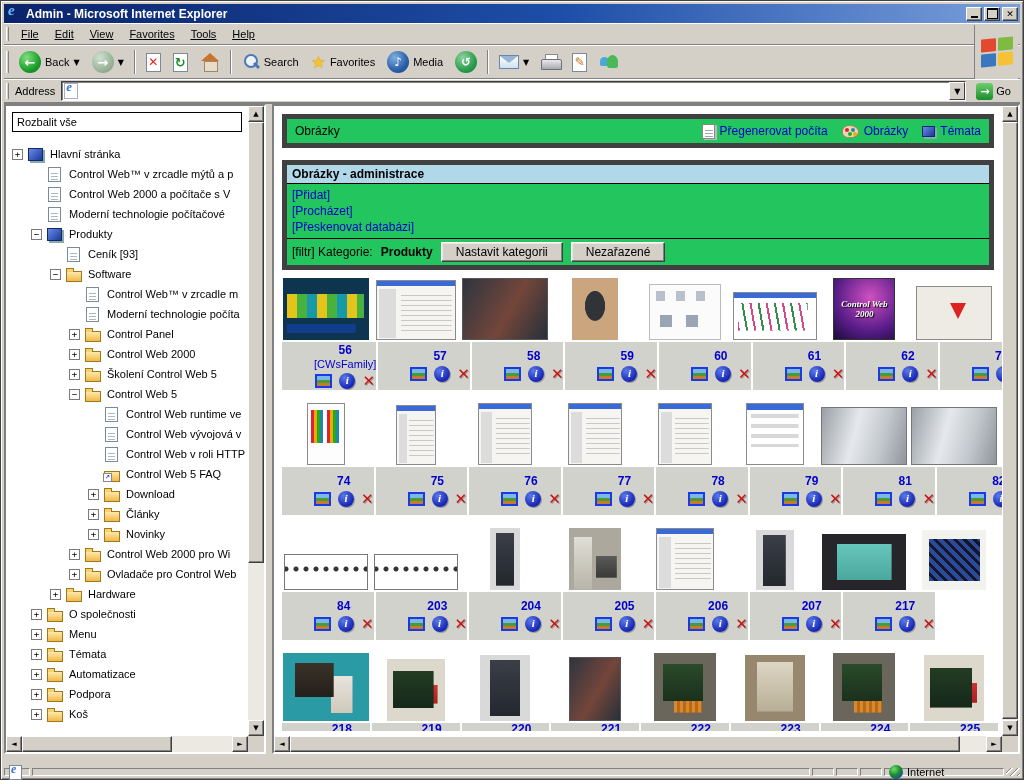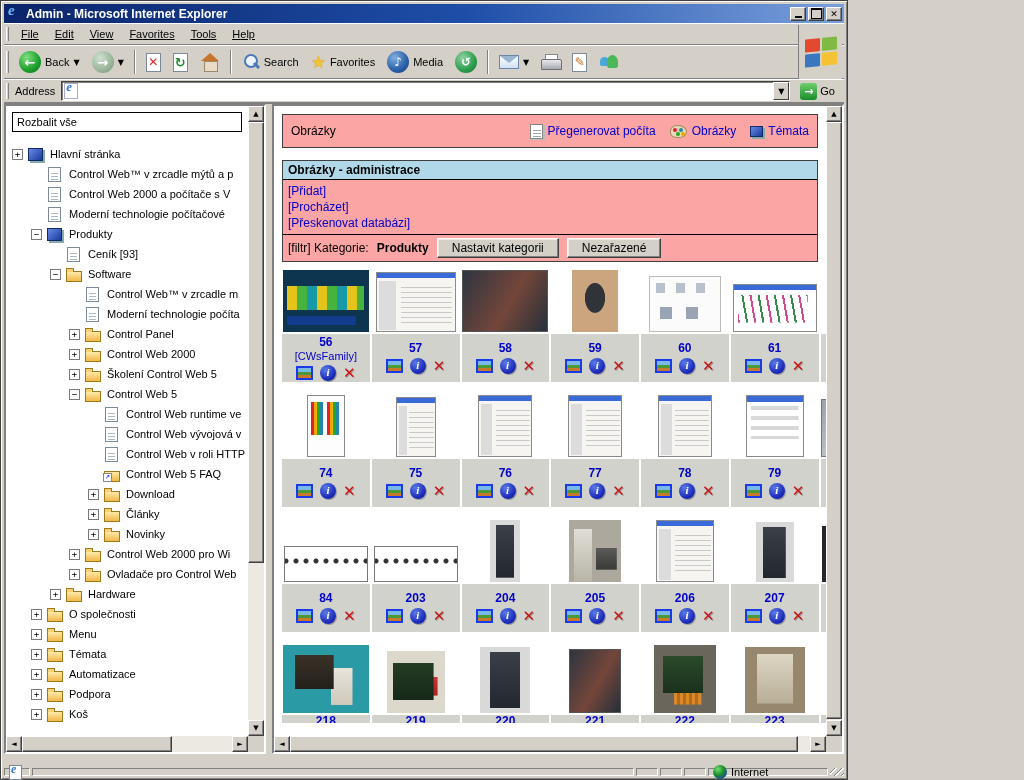--- a/index.html
+++ b/index.html
@@ -1,19 +1,19 @@
 <!DOCTYPE html>
 <html><head>
 <meta charset="utf-8">
 <style>
   * { box-sizing: border-box; margin: 0; padding: 0; }
   body { font-family: "Liberation Sans", sans-serif; font-size: 11px; background: #d4d0c8; }
   u { text-decoration: underline; }
 
-  .window { position: relative; width: 848px; height: 780px; background: #d4d0c8;
+  .window { position: relative; width: 1024px; height: 780px; background: #d4d0c8;
     border: 1px solid #404040; box-shadow: inset 1px 1px 0 #fff, inset -1px -1px 0 #808080;
     padding: 3px; display: flex; flex-direction: column; }
 
   
   .titlebar { height: 19px; background: linear-gradient(to right, #0a246a, #1e4ea8 55%, #7aa0dc);
     display: flex; align-items: center; padding: 0 2px; color: #fff; font-weight: bold; font-size: 12px; }
   .ie-e { width: 16px; height: 15px; margin-right: 4px; position: relative; }
   .ie-e::before { content: "e"; position: absolute; left: 2px; top: -4px; color: #6db7ff; font: bold italic 15px "Liberation Serif", serif;
     text-shadow: 0 0 1px #1a3a8a; }
   .title-text { flex: 1; }
@@ -120,21 +120,21 @@
   .sb-v { width: 16px; top: 0; bottom: 16px; right: 0; }
   .sb-h { height: 16px; left: 0; right: 16px; bottom: 0; }
   .sb-btn { position: absolute; width: 16px; height: 16px; background: #d4d0c8; border: 1px solid;
     border-color: #fff #404040 #404040 #fff; box-shadow: inset -1px -1px 0 #808080;
     font: 7px/14px "DejaVu Sans", sans-serif; text-align: center; color: #000; }
   .sb-thumb { position: absolute; background: #d4d0c8; border: 1px solid; border-color: #fff #404040 #404040 #fff; box-shadow: inset -1px -1px 0 #808080; }
   .corner { position: absolute; right: 0; bottom: 0; width: 16px; height: 16px; background: #d4d0c8; }
 
   
   .main-inner { position: absolute; inset: 0 16px 16px 0; overflow: hidden; padding: 8px; font-size: 12px; }
-  .boxed { border: 1px solid #404040; background: #fca5a5; }
+  .boxed { border: 5px solid #404040; background: #22c55e; }
   .pg-header { height: 34px; display: flex; align-items: center; padding: 0 8px; }
   .pg-title { flex: 1; }
   .hdr-links { display: flex; align-items: center; gap: 14px; }
   .hdr-link { display: flex; align-items: center; gap: 5px; color: #0000cc; text-decoration: none; }
   .ic-receipt { width: 13px; height: 15px; background: #fff; border: 1px solid #888;
     background-image: repeating-linear-gradient(to bottom, transparent 0 2px, #9aa 2px 3px); background-size: 8px 100%; background-position: 2px 3px; background-repeat: no-repeat; box-shadow: 2px 1px 0 #bbb; }
   .ic-palette { width: 17px; height: 13px; border-radius: 50% 60% 55% 45%; background: #e8d8b8; border: 1px solid #a08858; position: relative; }
   .ic-palette::before { content: ""; position: absolute; left: 2px; top: 2px; width: 4px; height: 4px; border-radius: 50%;
     background: #d23; box-shadow: 6px 0 0 #28a, 3px 4px 0 #2a2, 8px 4px 0 #ea0; }
   .ic-bluebook { width: 13px; height: 11px; background: linear-gradient(135deg, #6a8ae8, #1a3a9a); border: 1px solid #102a6a; box-shadow: 2px 2px 0 #8aa; }
@@ -148,21 +148,21 @@
   .btn { background: #d4d0c8; border: 1px solid; border-color: #fff #404040 #404040 #fff; box-shadow: inset -1px -1px 0 #808080, inset 1px 1px 0 #ece9e2;
     padding: 2px 14px; font: 12px "Liberation Sans", sans-serif; }
 
   
   .gallery { margin-top: 8px; width: 716px; }
   .g-row { margin-bottom: 13px; }
   .thumb-row, .label-row { display: grid; grid-template-columns: repeat(8, 1fr); gap: 2px; }
   .thumb-row { align-items: end; justify-items: center; margin-bottom: 2px; }
   .thumb { position: relative; overflow: hidden; display: flex; align-items: center; justify-content: center; }
   .thumb-caption { color: #fff; font: bold italic 9px/10px "Liberation Serif", serif; text-align: center; text-shadow: 1px 1px 1px #000; }
-  .label-cell { background: #d2d2cc; height: 48px; display: flex; flex-direction: column; align-items: center; justify-content: center; gap: 1px; }
+  .label-cell { background: #d2d2cc; height: 48px; display: flex; flex-direction: column; align-items: center; justify-content: center; gap: 1px; padding-left: 32px; }
   .g-row.clipped .label-cell { height: 8px; overflow: hidden; justify-content: flex-start; }
   .g-num { color: #0000cc; font-weight: bold; font-size: 12px; line-height: 13px; }
   .g-extra { color: #0000cc; font-size: 11px; line-height: 12px; }
   .g-extra:empty { display: none; }
   .g-icons { display: flex; align-items: center; gap: 7px; margin-top: 2px; }
   .g-pic { width: 17px; height: 14px; border: 2px solid #1a3ae8; background: linear-gradient(#7ab8e8 0 40%, #4a9a3a 40% 70%, #c87a2a 70%); }
   .g-info { width: 16px; height: 16px; border-radius: 50%; background: radial-gradient(circle at 35% 30%, #5a7ae8, #1a2ab8 65%, #101a7a);
     color: #fff; font: bold italic 11px/15px "Liberation Serif", serif; text-align: center; box-shadow: 1px 1px 0 #999; }
   .g-info::before { content: "i"; }
   .g-del { color: #cc1111; font: bold 15px/14px "DejaVu Sans", sans-serif; text-shadow: 1px 1px 0 #999; }

